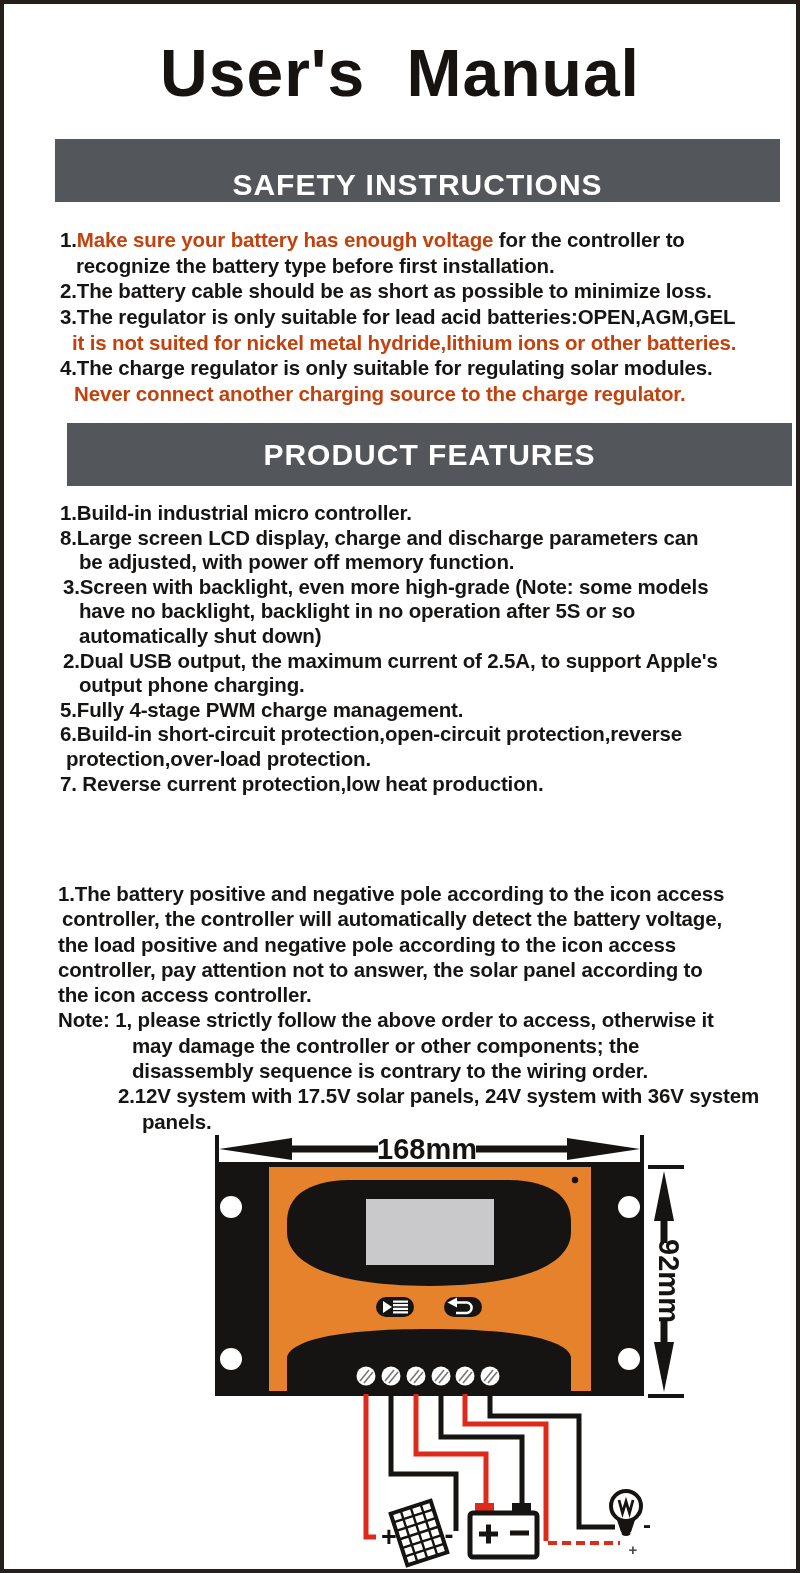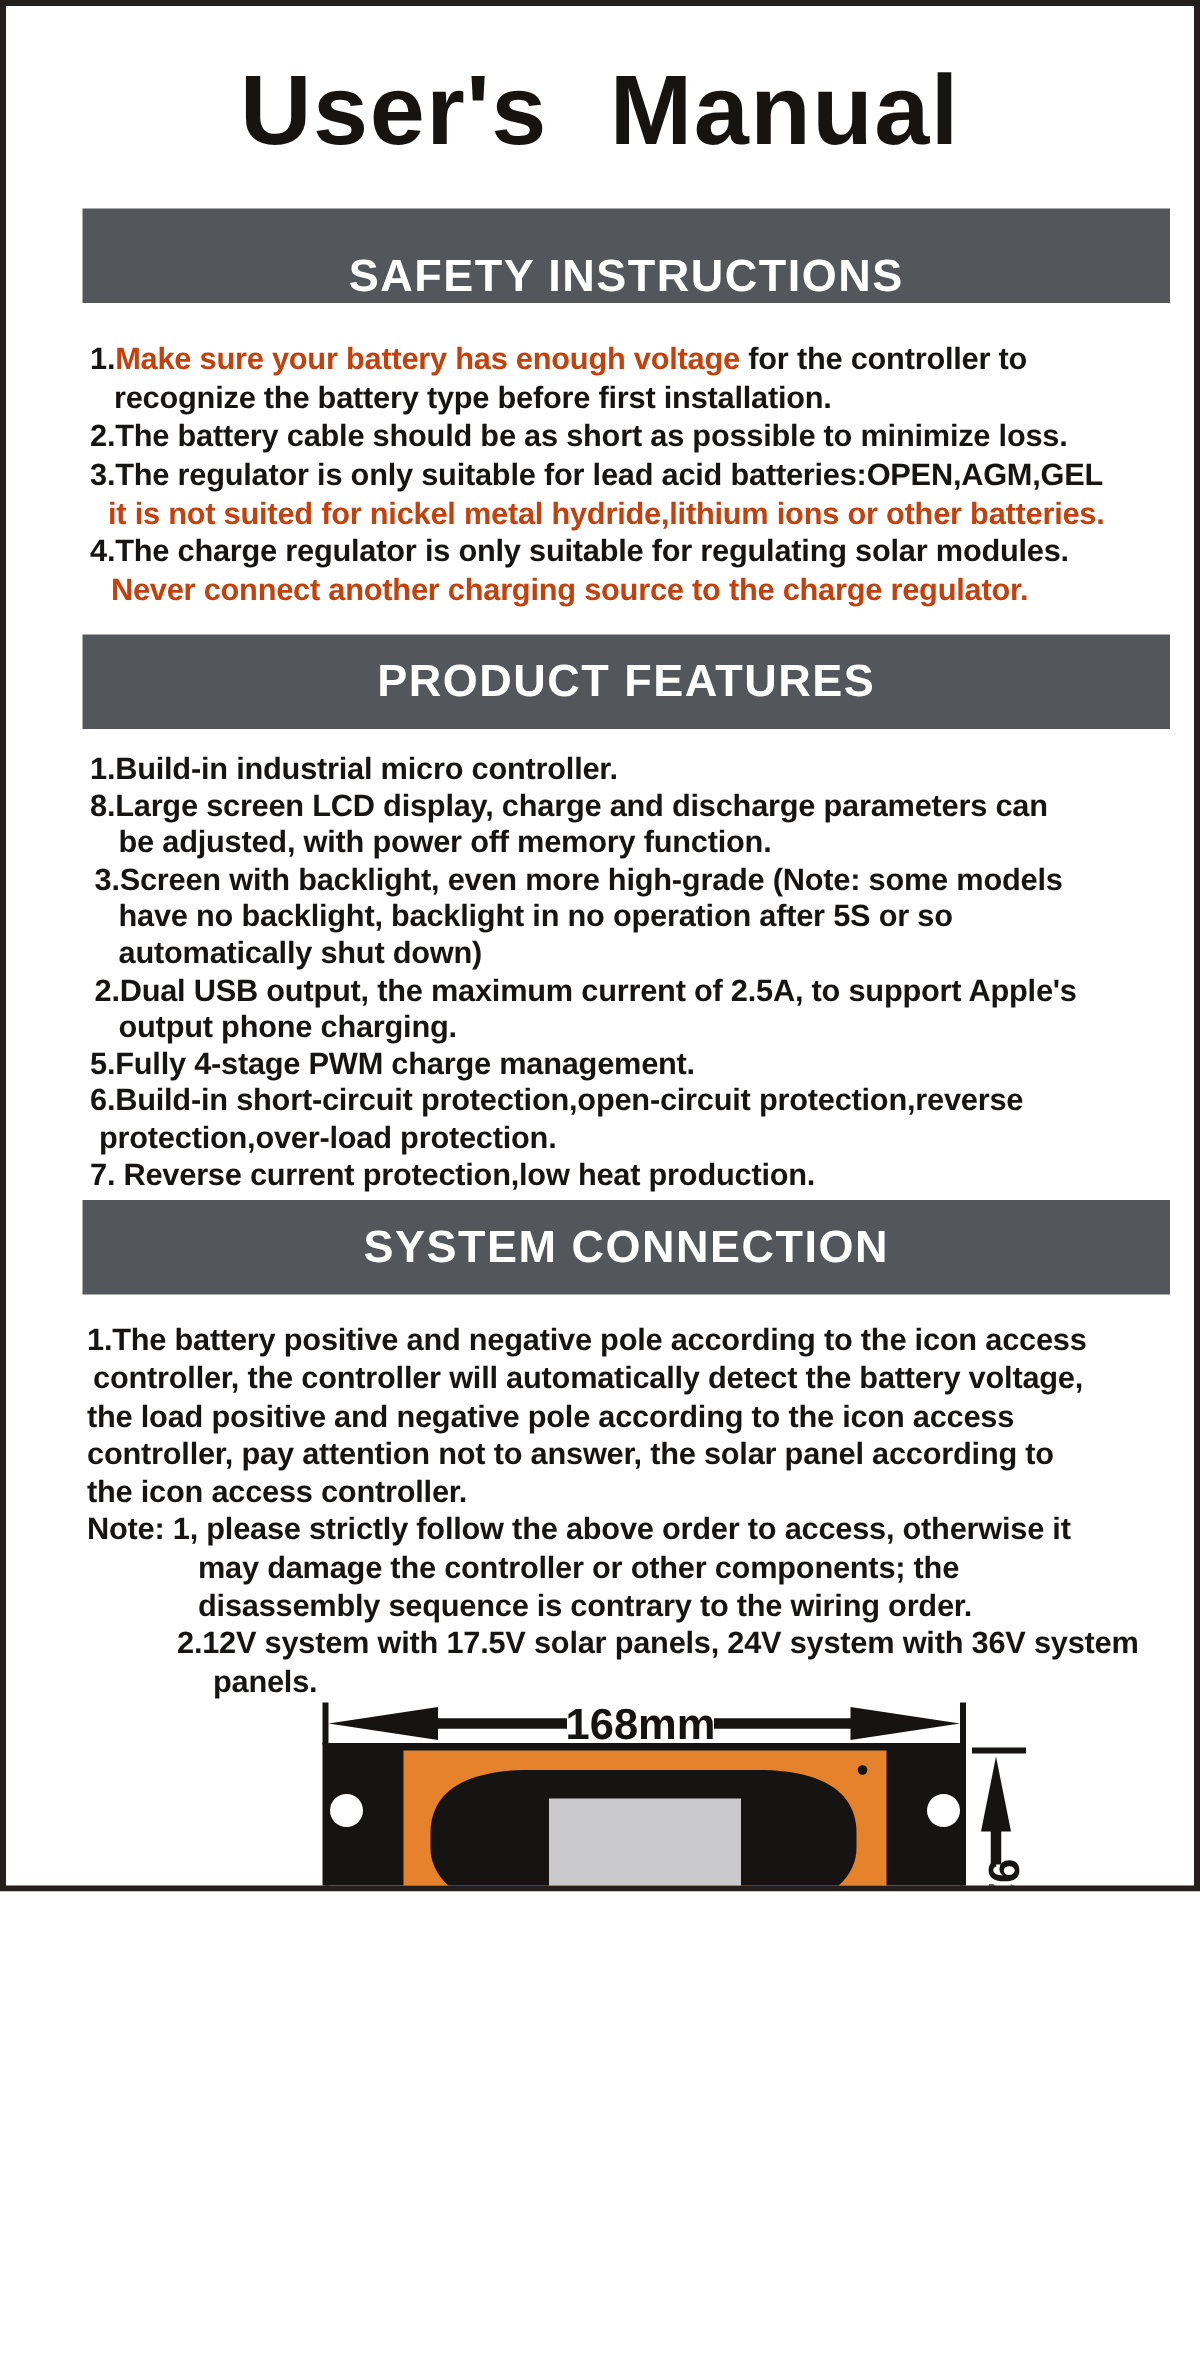--- a/index.html
+++ b/index.html
@@ -1,31 +1,31 @@
 <!DOCTYPE html>
 <html><head>
 <meta charset="utf-8">
 <style>
   html,body{margin:0;padding:0;background:#fff;}
   .page{
-    position:relative;width:800px;height:1261px;box-sizing:border-box;
+    position:relative;width:800px;height:1573px;box-sizing:border-box;
     background:#fff;border:4px solid #241f1c;overflow:hidden;
     font-family:"Liberation Sans",sans-serif;font-weight:bold;color:#171514;
   }
   .title{
     position:absolute;top:36px;left:0;width:100%;margin:0;text-align:center;
     font-size:66px;line-height:1;letter-spacing:1px;word-spacing:22px;color:#171310;
   }
   .bar{
     position:absolute;left:51px;width:725px;height:63px;background:#53565A;
     display:flex;align-items:center;justify-content:center;
   }
   .bar span{color:#fff;font-size:30px;letter-spacing:1px;}
   .bar-safety{top:135px;align-items:flex-end;}
-  .bar-features{top:419px;}
+  .bar-features{top:419px;margin-left:12px;}
   .bar-connection{top:796px;}
   .text-block{position:absolute;left:0;width:800px;}
   .text-block .tline{white-space:nowrap;font-size:20.5px;letter-spacing:-0.15px;}
   .safety{top:223px;}    .safety .tline{line-height:25.7px;height:25.7px;}
   .features{top:497px;}  .features .tline{line-height:24.6px;height:24.6px;}
   .connection{top:877px;}.connection .tline{line-height:25.3px;height:25.3px;}
   .tline .blk{color:#171514;}
   .tline .red{color:#c2410c;}
   .diagram{position:absolute;top:1125px;left:0;width:800px;height:448px;}
   svg text{font-family:"Liberation Sans",sans-serif;font-weight:bold;}
@@ -61,23 +61,20 @@
       <div class="tline" style="padding-left: 75px;"><span class="blk">have no backlight, backlight in no operation after 5S or so</span></div>
       <div class="tline" style="padding-left: 75px;"><span class="blk">automatically shut down)</span></div>
       <div class="tline" style="padding-left: 59px;"><span class="blk">2.Dual USB output, the maximum current of 2.5A, to support Apple's</span></div>
       <div class="tline" style="padding-left: 75px;"><span class="blk">output phone charging.</span></div>
       <div class="tline" style="padding-left: 56px;"><span class="blk">5.Fully 4-stage PWM charge management.</span></div>
       <div class="tline" style="padding-left: 56px;"><span class="blk">6.Build-in short-circuit protection,open-circuit protection,reverse</span></div>
       <div class="tline" style="padding-left: 62px;"><span class="blk">protection,over-load protection.</span></div>
       <div class="tline" style="padding-left: 56px;"><span class="blk">7. Reverse current protection,low heat production.</span></div>
     </div>
 
-  <div class="bar bar-connection">
-    <span>SYSTEM CONNECTION</span>
-  </div>
   <div class="text-block connection">
       <div class="tline" style="padding-left: 54px;"><span class="blk">1.The battery positive and negative pole according to the icon access</span></div>
       <div class="tline" style="padding-left: 58px;"><span class="blk">controller, the controller will automatically detect the battery voltage,</span></div>
       <div class="tline" style="padding-left: 54px;"><span class="blk">the load positive and negative pole according to the icon access</span></div>
       <div class="tline" style="padding-left: 54px;"><span class="blk">controller, pay attention not to answer, the solar panel according to</span></div>
       <div class="tline" style="padding-left: 54px;"><span class="blk">the icon access controller.</span></div>
       <div class="tline" style="padding-left: 54px;"><span class="blk">Note: 1, please strictly follow the above order to access, otherwise it</span></div>
       <div class="tline" style="padding-left: 128px;"><span class="blk">may damage the controller or other components; the</span></div>
       <div class="tline" style="padding-left: 128px;"><span class="blk">disassembly sequence is contrary to the wiring order.</span></div>
       <div class="tline" style="padding-left: 114px;"><span class="blk">2.12V system with 17.5V solar panels, 24V system with 36V system</span></div>

